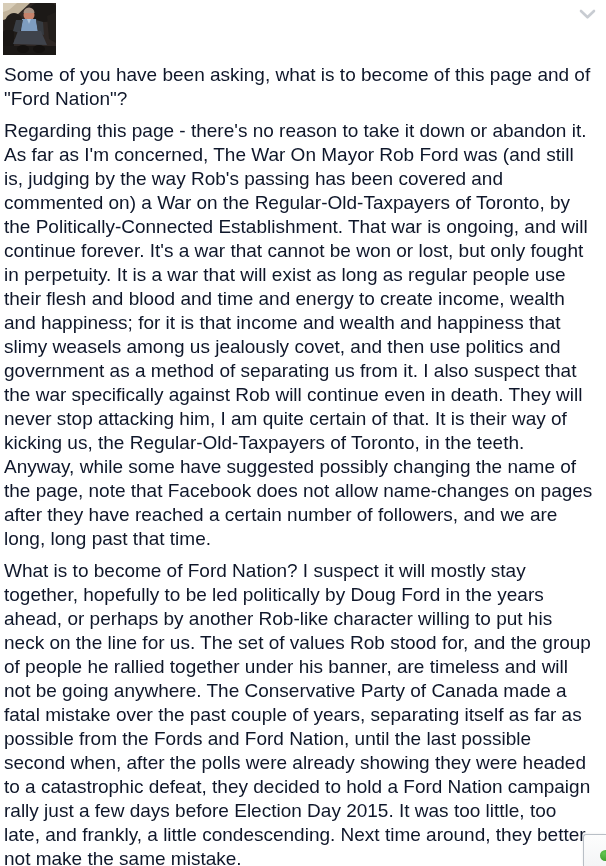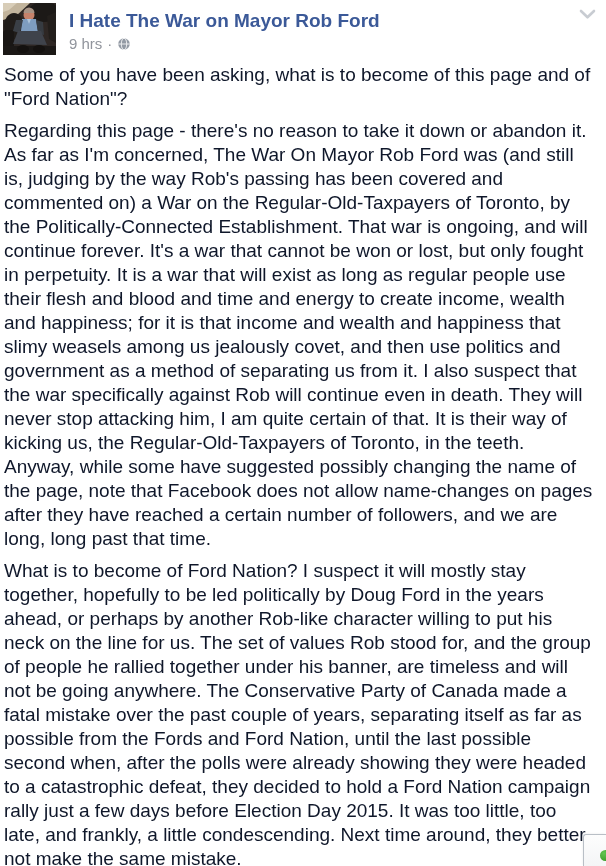--- a/index.html
+++ b/index.html
@@ -121,36 +121,20 @@
         <polygon points="24,16 28,16 26,21" fill="#aec4da"></polygon>
         <polygon points="13,17 20,17 17,30 10,28" fill="#3a3f46"></polygon>
         <polygon points="33,17 40,19 41,32 35,30" fill="#363b41"></polygon>
         <polygon points="15,28 38,28 44,42 10,41" fill="#3f434b"></polygon>
         <rect x="0" y="43" width="53" height="9" fill="#1b1816"></rect>
         <ellipse cx="20" cy="46" rx="6" ry="4" fill="#14110f"></ellipse>
         <ellipse cx="36" cy="46" rx="6" ry="4" fill="#14110f"></ellipse>
       </svg>
     </a>
 
-    <div class="header-text">
-      <a class="page-name">I Hate The War on Mayor Rob Ford</a>
-      <div class="meta">
-        <a class="timestamp">9 hrs</a>
-        <span class="meta-dot">·</span>
-        <span class="globe">
-          <svg width="14" height="14" viewBox="0 0 16 16" xmlns="http://www.w3.org/2000/svg">
-            <circle cx="8" cy="8" r="6.6" fill="#939aa4"></circle>
-            <g stroke="#ffffff" stroke-width="1.1" fill="none" opacity="0.85">
-              <path d="M1.4 8 H14.6"></path>
-              <ellipse cx="8" cy="8" rx="3.1" ry="6.6"></ellipse>
-            </g>
-          </svg>
-        </span>
-      </div>
-    </div>
 
     <button class="menu-btn">
       <span>
         <svg width="17" height="11" viewBox="0 0 17 11" xmlns="http://www.w3.org/2000/svg">
           <path d="M2 2 L8.5 8.3 L15 2" stroke="#c8ccd2" stroke-width="2.6" fill="none" stroke-linecap="round" stroke-linejoin="round"></path>
         </svg>
       </span>
     </button>
 
   </div>

